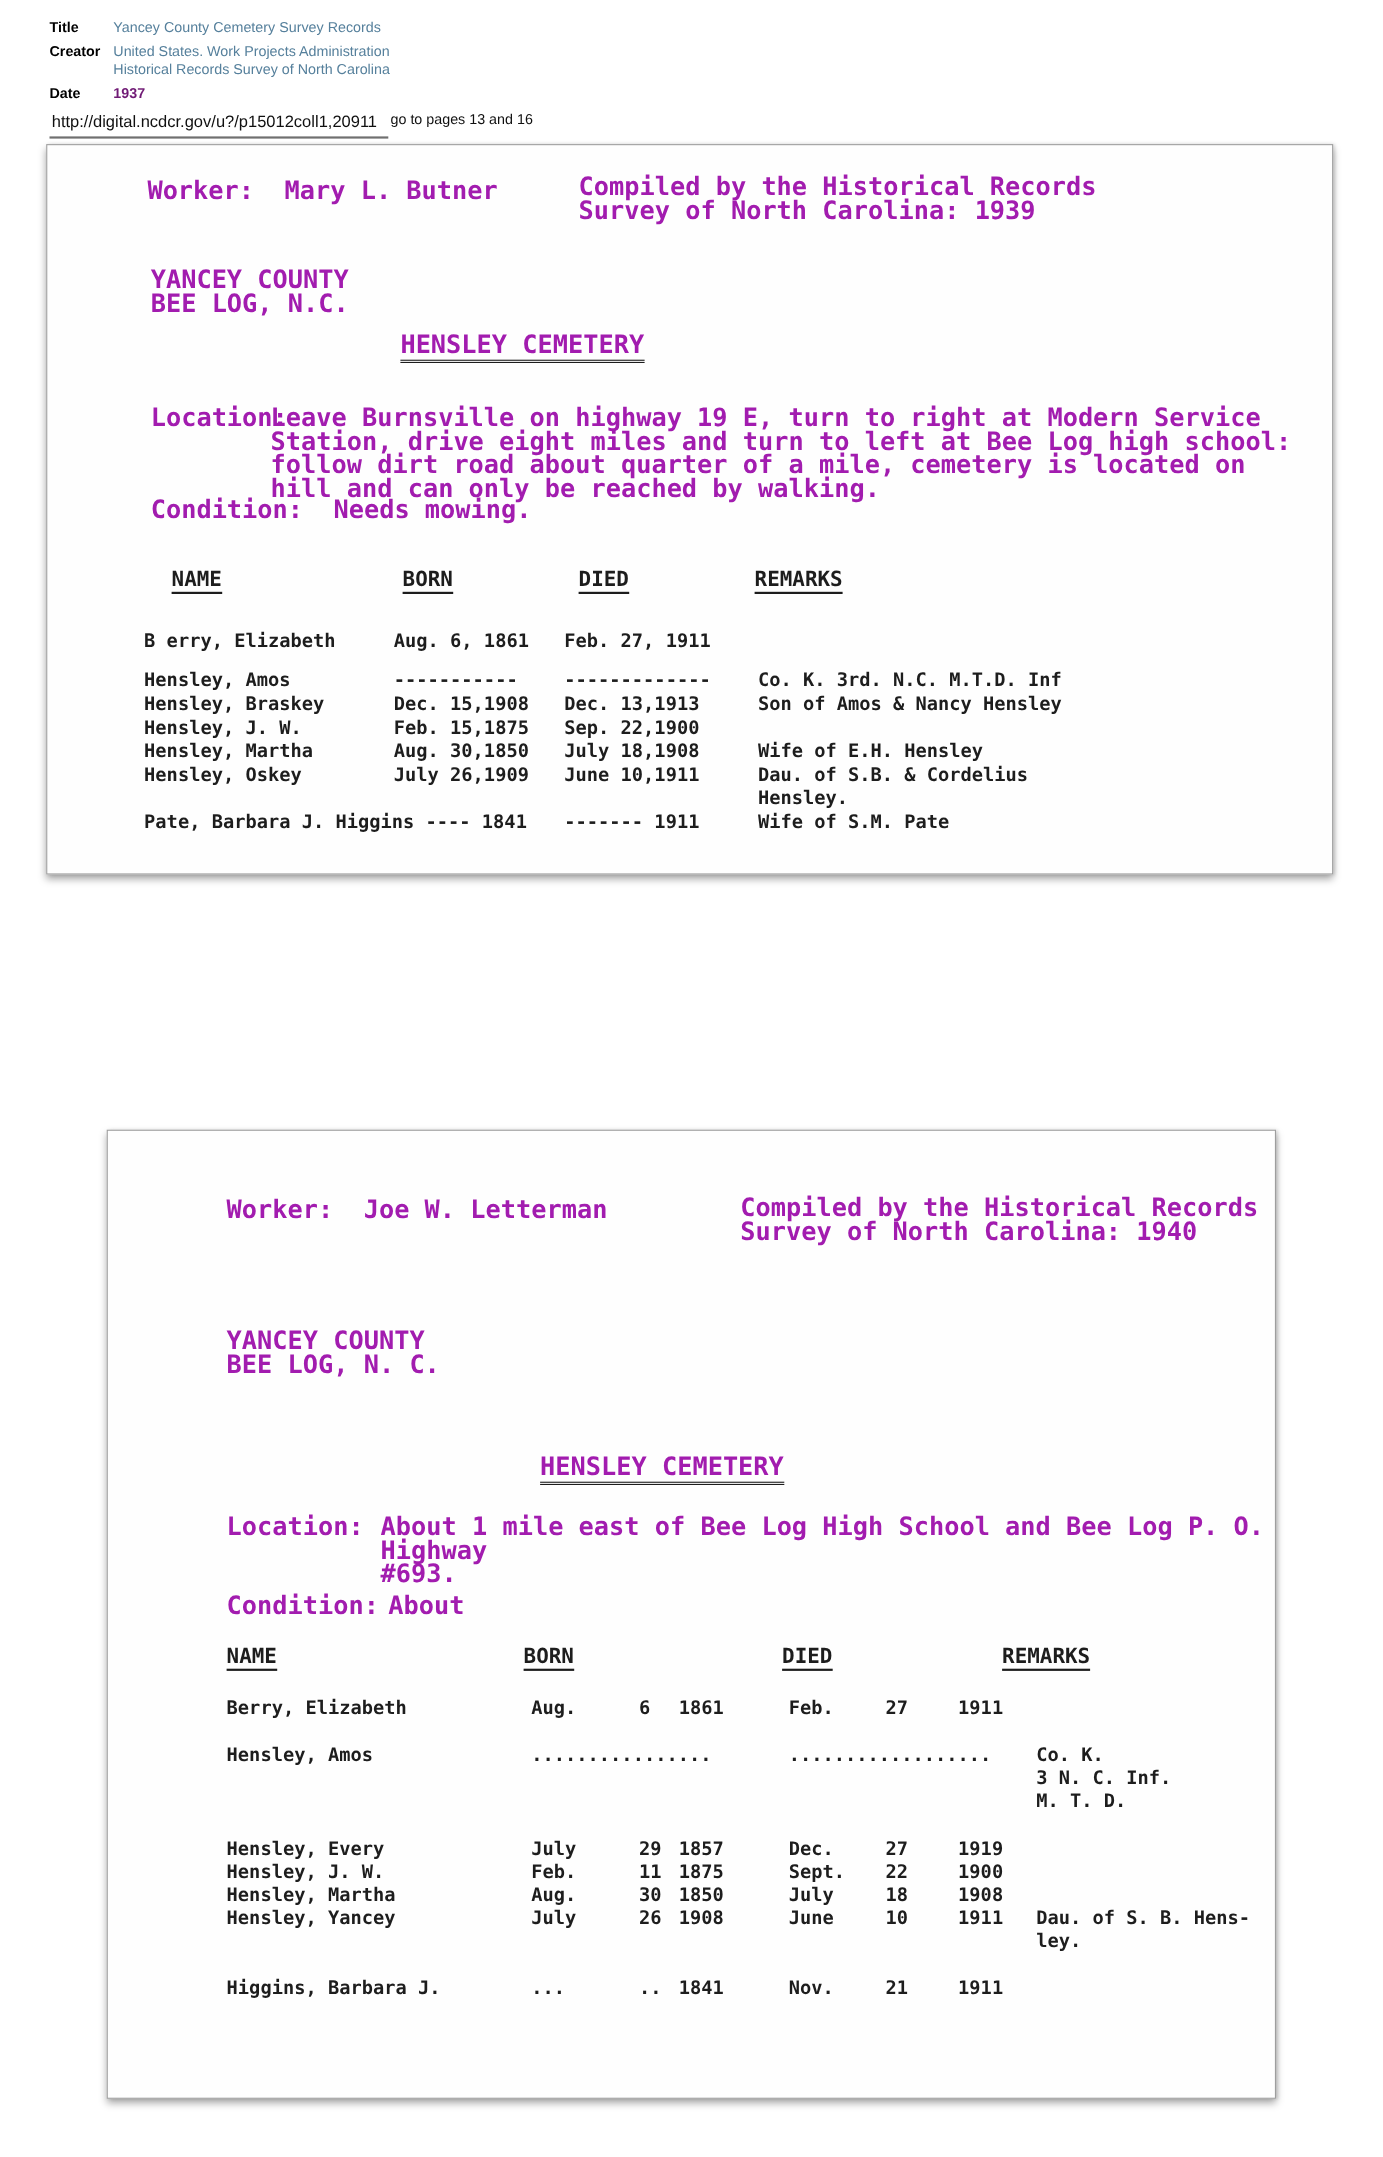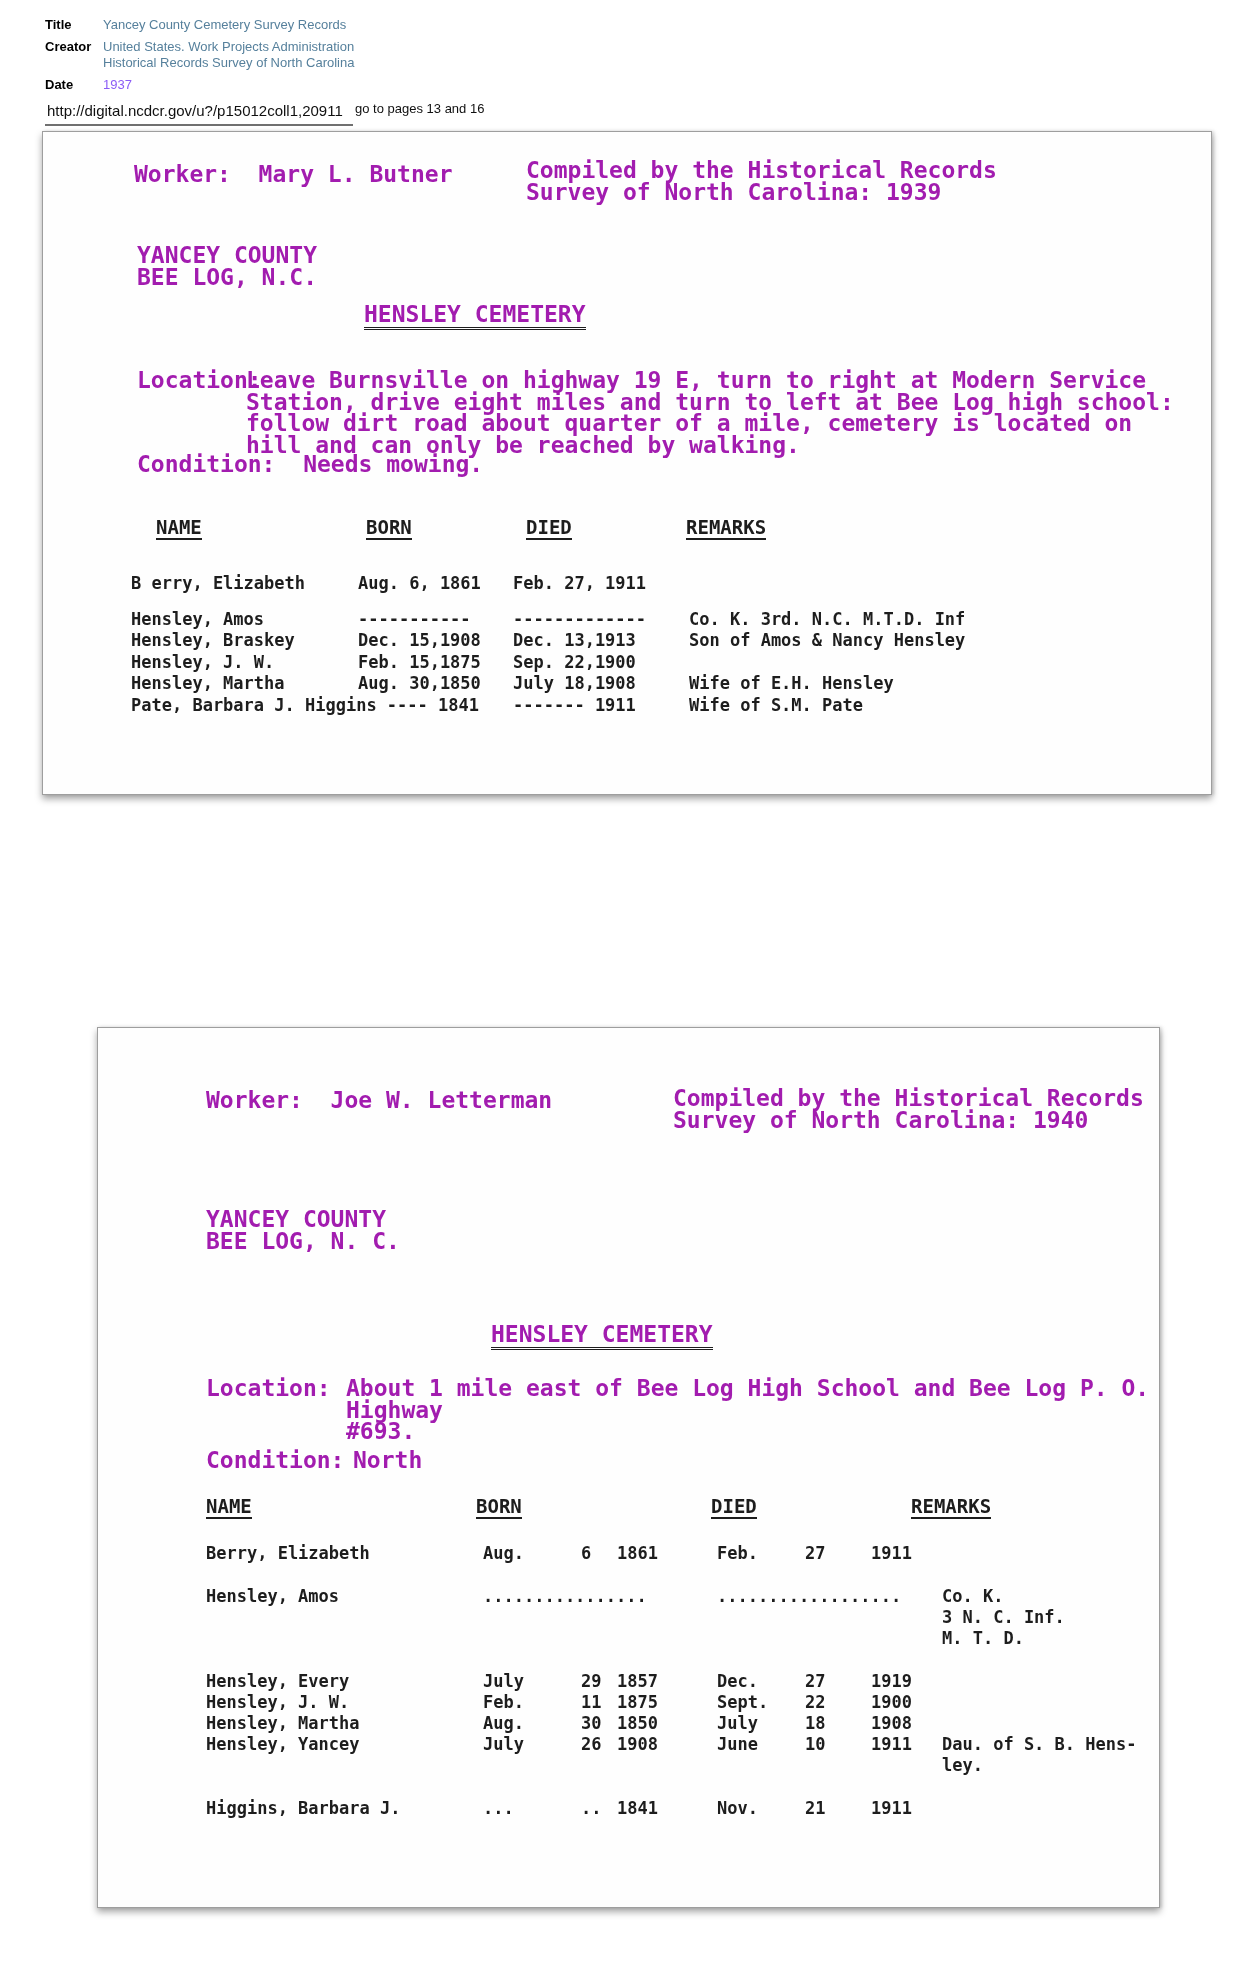--- a/index.html
+++ b/index.html
@@ -2,21 +2,21 @@
 <html><head>
 <meta charset="utf-8">
 <style>
   * { margin:0; padding:0; box-sizing:border-box; }
   body { background:#fff; font-family:"Liberation Sans", sans-serif; }
   .screen { position:relative; width:1257px; height:1961px; background:#ffffff; overflow:hidden; }
 
   
   .meta-label { position:absolute; font-size:13px; font-weight:bold; color:#000; }
   .meta-value { position:absolute; font-size:13px; color:#56809c; white-space:pre-line; line-height:16px; }
-  .meta-date  { color:#8b5cf6; }
+  .meta-date  { color:#701a75;font-weight:bold; }
   .url-box { position:absolute; left:45px; top:100px; font-size:15px; color:#101010;
              padding:2px 10px 5px 2px; border-bottom:2px solid #707070; white-space:pre; }
   .goto-note { position:absolute; left:355px; top:101px; font-size:13px; color:#101010; }
 
   
   .scan {
     position:absolute; background:#fefefe;
     border:1px solid #9e9e9e;
     box-shadow:0 4px 7px rgba(0,0,0,0.35), 2px 0 3px rgba(0,0,0,0.12);
   }
@@ -116,20 +116,27 @@
             <div class="c-died">Sep. 22,1900</div>
             <div class="c-remarks"></div>
           </div>
           <div class="row">
             <div class="c-name">Hensley, Martha</div>
             <div class="c-born">Aug. 30,1850</div>
             <div class="c-died">July 18,1908</div>
             <div class="c-remarks">Wife of E.H. Hensley</div>
           </div>
           <div class="row">
+            <div class="c-name">Hensley, Oskey</div>
+            <div class="c-born">July 26,1909</div>
+            <div class="c-died">June 10,1911</div>
+            <div class="c-remarks">Dau. of S.B. &amp; Cordelius
+Hensley.</div>
+          </div>
+          <div class="row">
             <div class="c-name">Pate, Barbara J. Higgins ---- 1841</div>
             <div class="c-born"></div>
             <div class="c-died">------- 1911</div>
             <div class="c-remarks">Wife of S.M. Pate</div>
           </div>
         </div>
     </div>
   </div>
 
   <div class="scan p2">
@@ -137,21 +144,21 @@
     <div class="tw" style="left:575px; top:60px;">Compiled by the Historical Records
 Survey of North Carolina:  1940</div>
     <div class="tw" style="left:108px; top:181px;">YANCEY COUNTY
 BEE LOG, N. C.</div>
     <div class="tw cem-title" style="left:393px; top:296px;">HENSLEY CEMETERY</div>
 
     <div class="tw" style="left:108px; top:350px;">Location:</div>
     <div class="tw" style="left:248px; top:350px;">About 1 mile east of Bee Log High School and Bee Log P. O.  Highway
 #693.</div>
     <div class="tw" style="left:108px; top:422px;">Condition:</div>
-    <div class="tw" style="left:255px; top:422px;">North</div>
+    <div class="tw" style="left:255px; top:422px;">About</div>
 
     <div class="tbl" style="left:108px; top:467px; width:940px;">
       <div class="tbl-headers">
         <span style="left:0px;">NAME</span>
         <span style="left:270px;">BORN</span>
         <span style="left:505px;">DIED</span>
         <span style="left:705px;">REMARKS</span>
       </div>
       <div class="rows">
 

